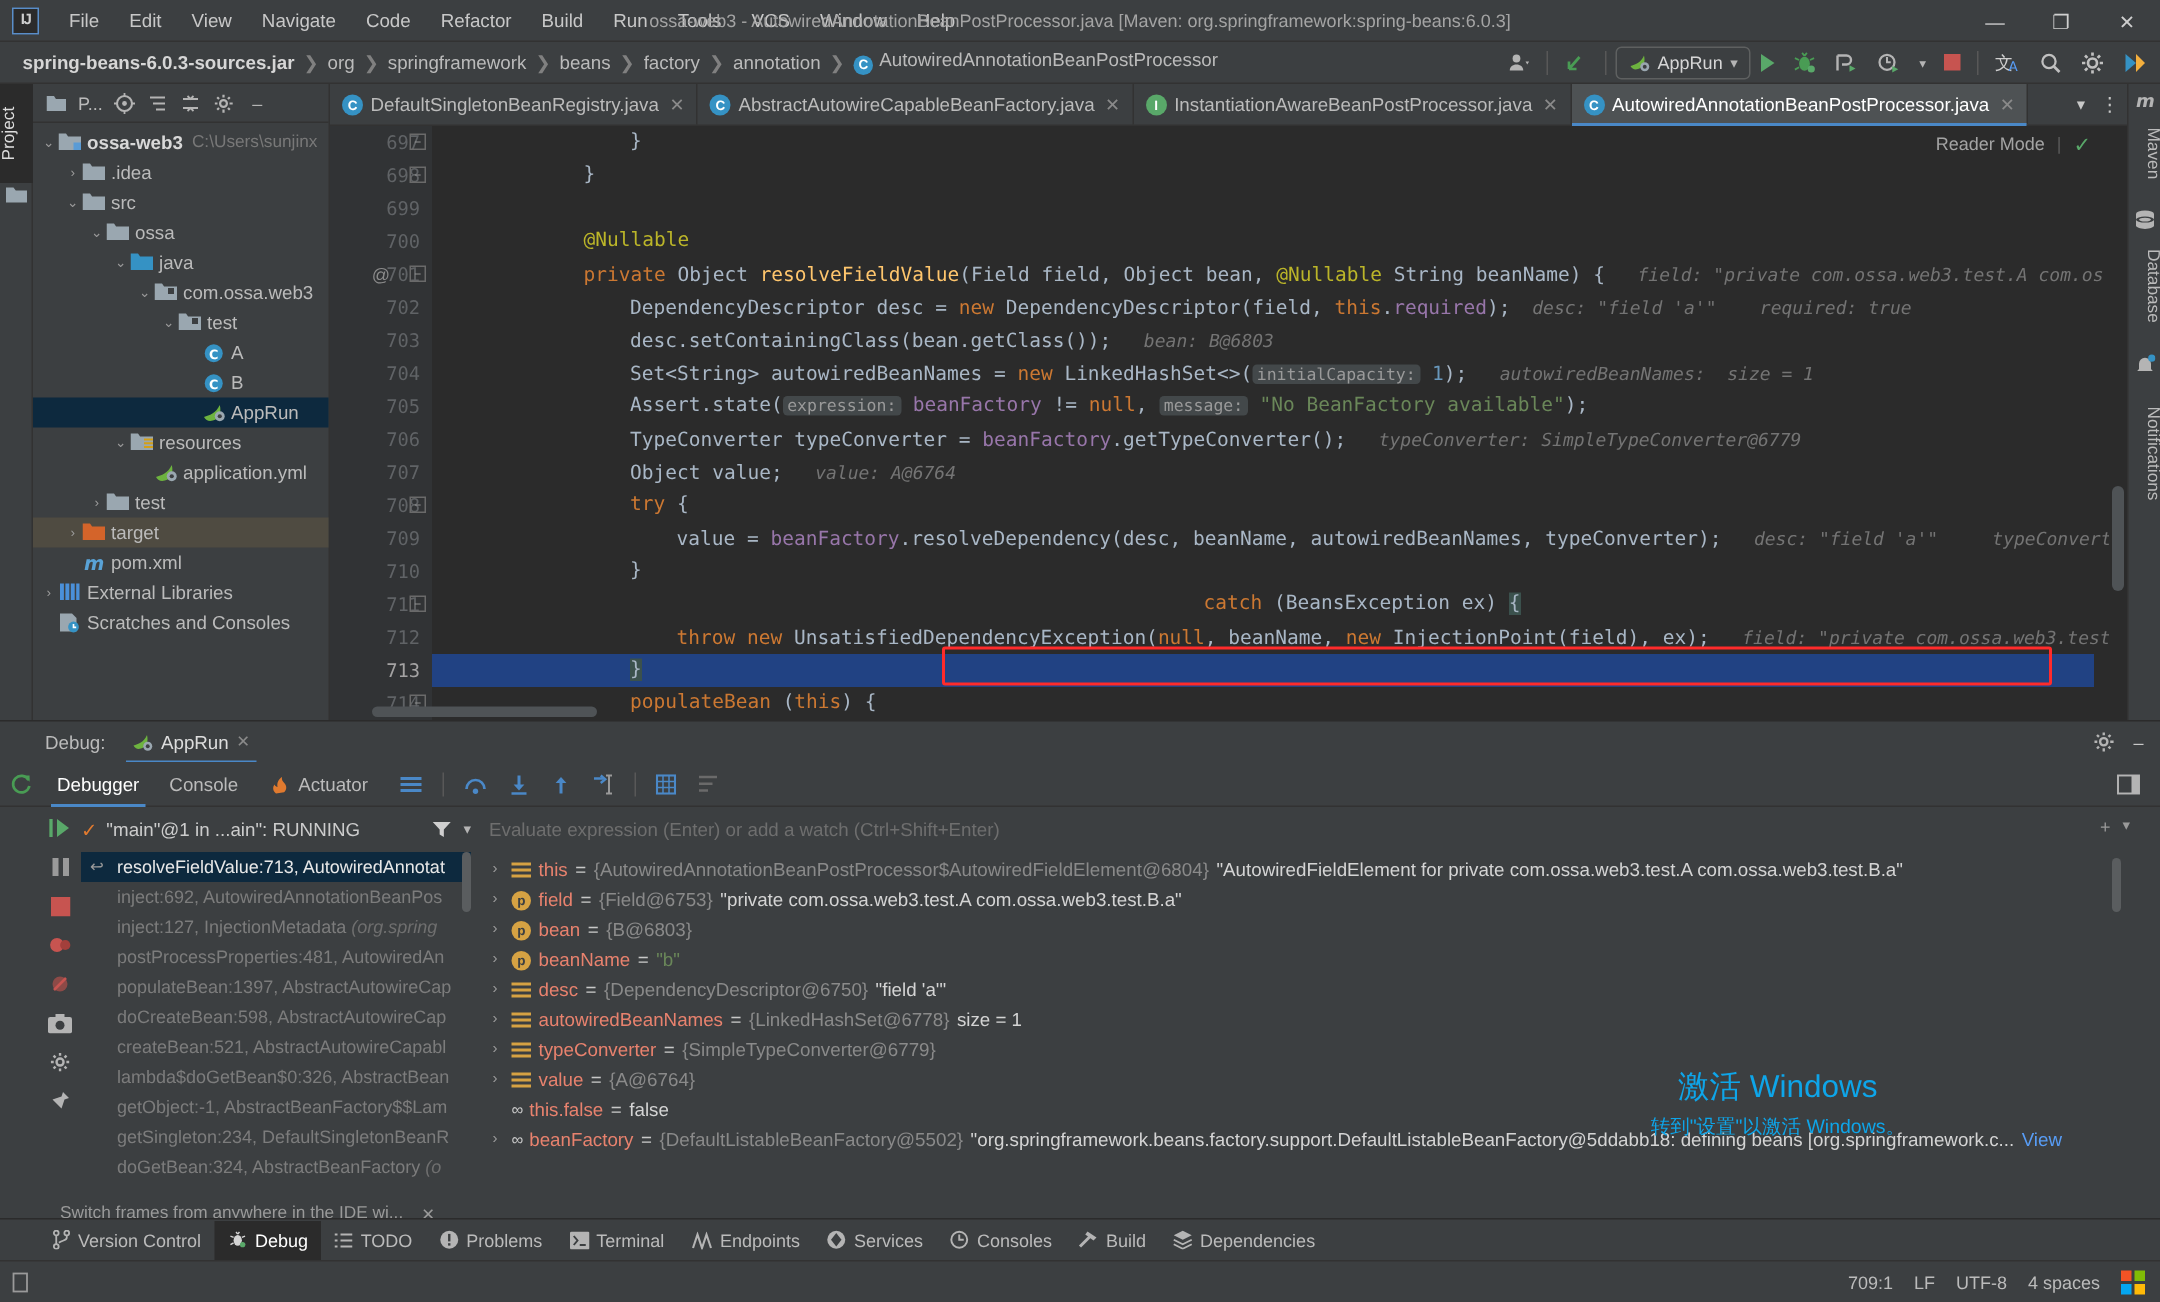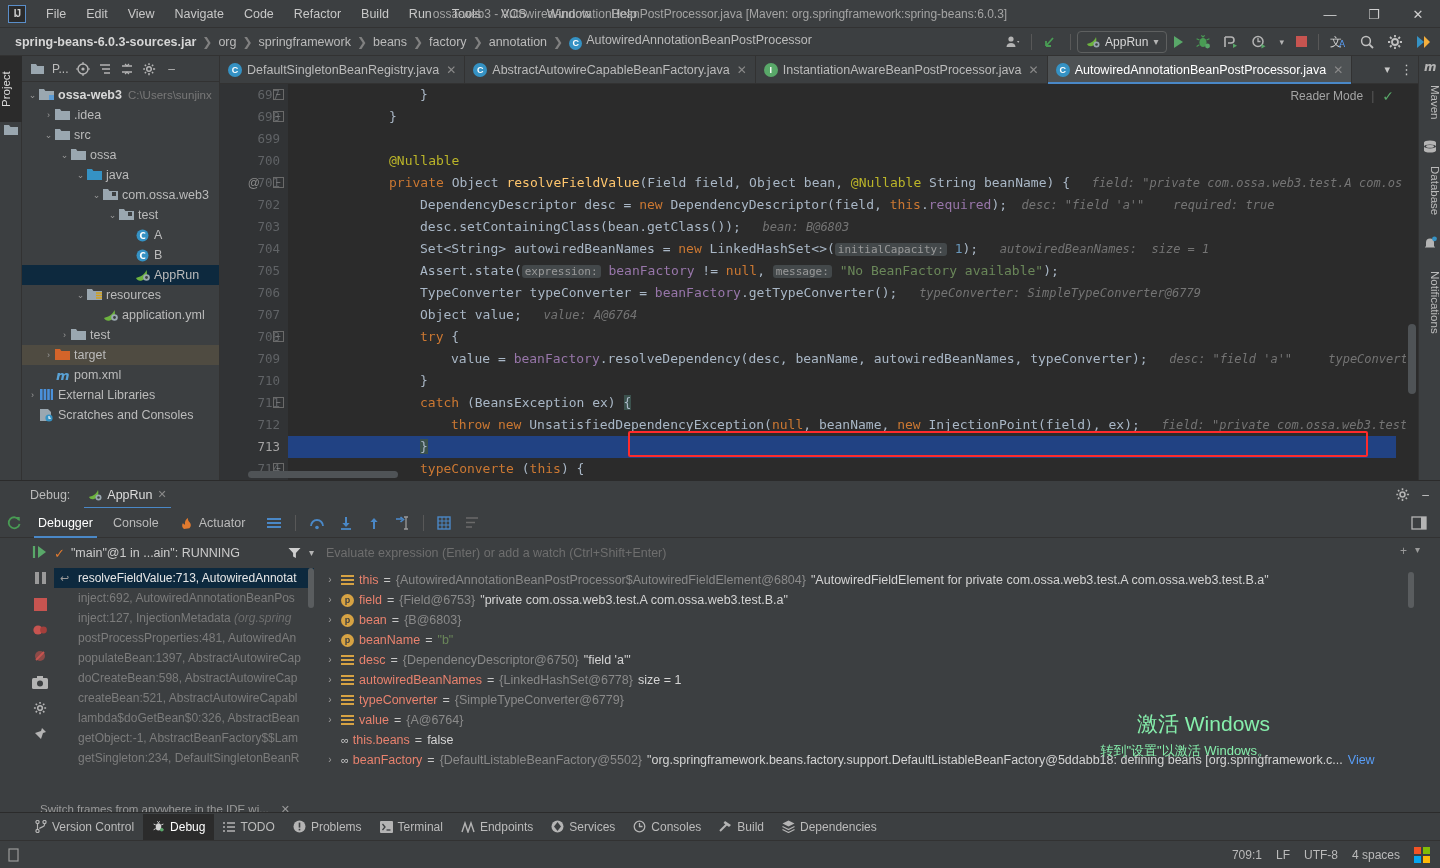--- a/index.html
+++ b/index.html
@@ -283,22 +283,22 @@
   .vname { color:#e8826e; }
   .veq { color:#c8c8c8; }
   .vref { color:#8a8a8a; }
   .vstr { color:#6a8759; }
   .vtxt { color:#d4d4d4; }
   .vlink { color:#589df6; }
   .vars-scroll { position:absolute; right:4px; top:4px; width:6px; height:36px; background:#5a5d5f; border-radius:3px; }
 
   
   .watermark {
-    position:absolute; right:170px; bottom:52px; text-align:right;
-    color:#86efac; pointer-events:none;
+    position:absolute; right:170px; bottom:52px; text-align:center;
+    color:#0ea5e9; pointer-events:none;
   }
   .wm1 { font-size:21px; }
   .wm2 { font-size:13px; margin-top:4px; }
 
   
   .bottombar {
     position:absolute; left:0; top:812px; width:1440px; height:28px;
     background:#3c3f41; display:flex; align-items:center; gap:0;
     border-top:1px solid #2b2b2b;
   }
@@ -814,24 +814,24 @@
         <div class="cline" style="padding-left: 101px;"><span class="kw">private </span><span class="plain">Object </span><span class="mtd">resolveFieldValue</span><span class="plain">(Field field, Object bean, </span><span class="anno">@Nullable </span><span class="plain">String beanName) {</span><span class="hint">   field: "private com.ossa.web3.test.A com.os</span></div>
         <div class="cline" style="padding-left: 132px;"><span class="plain">DependencyDescriptor desc = </span><span class="kw">new </span><span class="plain">DependencyDescriptor(field, </span><span class="kw">this</span><span class="plain">.</span><span class="fld">required</span><span class="plain">);</span><span class="hint">  desc: "field 'a'"    required: </span><span class="hint">true</span></div>
         <div class="cline" style="padding-left: 132px;"><span class="plain">desc.setContainingClass(bean.getClass());</span><span class="hint">   bean: B@6803</span></div>
         <div class="cline" style="padding-left: 132px;"><span class="plain">Set&lt;String&gt; autowiredBeanNames = </span><span class="kw">new </span><span class="plain">LinkedHashSet&lt;&gt;(</span><span class="hint paramhint">initialCapacity:</span><span class="plain"> </span><span class="num">1</span><span class="plain">);</span><span class="hint">   autowiredBeanNames:  size = 1</span></div>
         <div class="cline" style="padding-left: 132px;"><span class="plain">Assert.state(</span><span class="hint paramhint">expression:</span><span class="plain"> </span><span class="fld">beanFactory</span><span class="plain"> != </span><span class="kw">null</span><span class="plain">, </span><span class="hint paramhint">message:</span><span class="plain"> </span><span class="str">"No BeanFactory available"</span><span class="plain">);</span></div>
         <div class="cline" style="padding-left: 132px;"><span class="plain">TypeConverter typeConverter = </span><span class="fld">beanFactory</span><span class="plain">.getTypeConverter();</span><span class="hint">   typeConverter: SimpleTypeConverter@6779</span></div>
         <div class="cline" style="padding-left: 132px;"><span class="plain">Object value;</span><span class="hint">   value: A@6764</span></div>
         <div class="cline" style="padding-left: 132px;"><span class="kw">try</span><span class="plain"> {</span></div>
         <div class="cline" style="padding-left: 163px;"><span class="plain">value = </span><span class="fld">beanFactory</span><span class="plain">.resolveDependency(desc, beanName, autowiredBeanNames, typeConverter);</span><span class="hint">   desc: "field 'a'"     typeConverte</span></div>
         <div class="cline" style="padding-left: 132px;"><span class="plain">}</span></div>
-        <div class="cline" style="padding-left: 132px;"><span class="kw">catch</span><span class="plain"> (BeansException ex) </span><span class="plain brace-hl">{</span></div>
+        <div class="cline" style="padding-left: 132px; text-align: center;"><span class="kw">catch</span><span class="plain"> (BeansException ex) </span><span class="plain brace-hl">{</span></div>
         <div class="cline" style="padding-left: 163px;"><span class="kw">throw </span><span class="kw">new </span><span class="plain">UnsatisfiedDependencyException(</span><span class="kw">null</span><span class="plain">, beanName, </span><span class="kw">new </span><span class="plain">InjectionPoint(field), ex);</span><span class="hint">   field: "private com.ossa.web3.test</span></div>
         <div class="cline sel" style="padding-left: 132px;"><span class="plain brace-hl">}</span></div>
-        <div class="cline" style="padding-left: 132px;"><span class="kw">typeConverte </span><span class="plain">(</span><span class="kw">this</span><span class="plain">) {</span></div>
+        <div class="cline" style="padding-left: 132px;"><span class="kw">populateBean </span><span class="plain">(</span><span class="kw">this</span><span class="plain">) {</span></div>
       </div>
     <div class="redbox"></div>
     <div class="editor-scroll">
       <div class="editor-thumb"></div>
     </div>
     <div class="hscroll"></div>
   </div>
 
   <div class="debug-header">
     <div class="dh-label">Debug:</div>
@@ -1014,20 +1014,21 @@
       <div class="frame sel"><span class="ret">↩</span><span>resolveFieldValue:713, AutowiredAnnotat</span></div>
         <div class="frame"><span>inject:692, AutowiredAnnotationBeanPos</span></div>
         <div class="frame"><span>inject:127, InjectionMetadata </span><em>(org.spring</em></div>
         <div class="frame"><span>postProcessProperties:481, AutowiredAn</span></div>
         <div class="frame"><span>populateBean:1397, AbstractAutowireCap</span></div>
         <div class="frame"><span>doCreateBean:598, AbstractAutowireCap</span></div>
         <div class="frame"><span>createBean:521, AbstractAutowireCapabl</span></div>
         <div class="frame"><span>lambda$doGetBean$0:326, AbstractBean</span></div>
         <div class="frame"><span>getObject:-1, AbstractBeanFactory$$Lam</span></div>
         <div class="frame"><span>getSingleton:234, DefaultSingletonBeanR</span></div>
+        <div class="frame"><span>doGetBean:324, AbstractBeanFactory </span><em>(o</em></div>
         <div class="frames-scroll"></div>
     </div>
     <div class="hint-bar">
       <span>Switch frames from anywhere in the IDE wi...</span>
       <span style="color:#9a9a9a;font-size:11px;">✕</span>
     </div>
 
     <div class="vars-pane">
 
       <div class="vrow">
@@ -1106,21 +1107,21 @@
             <i></i>
             <i></i>
           </span>
           <span class="vname">value</span>
           <span class="veq"> = </span>
           <span class="vref">{A@6764} </span>
         </div>
         <div class="vrow">
           <span class="vtwist"></span>
           <span class="vico-oo">∞</span>
-          <span class="vname">this.beans</span>
+          <span class="vname">this.false</span>
           <span class="veq"> = </span>
           <span class="vtxt">false</span>
         </div>
         <div class="vrow">
           <span class="vtwist">›</span>
           <span class="vico-oo">∞</span>
           <span class="vname">beanFactory</span>
           <span class="veq"> = </span>
           <span class="vref">{DefaultListableBeanFactory@5502} </span>
           <span class="vtxt">"org.springframework.beans.factory.support.DefaultListableBeanFactory@5ddabb18: defining beans [org.springframework.c...</span>

